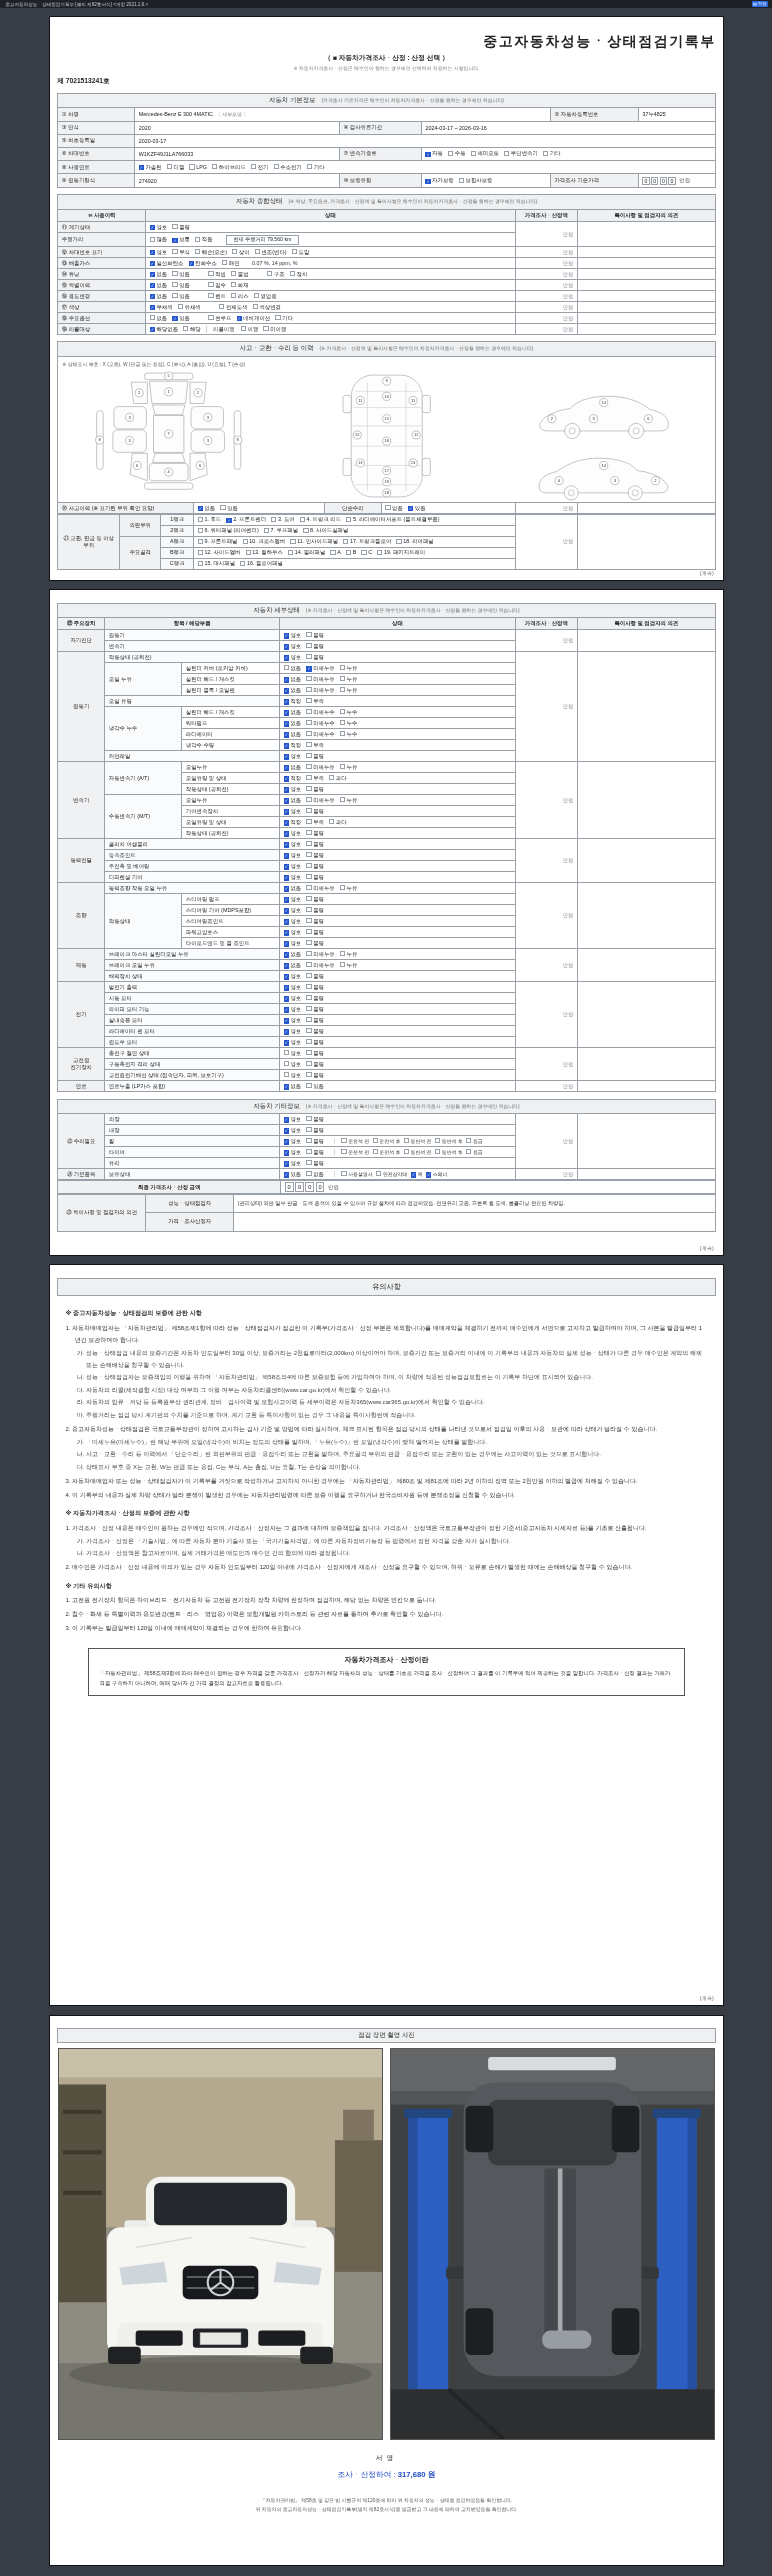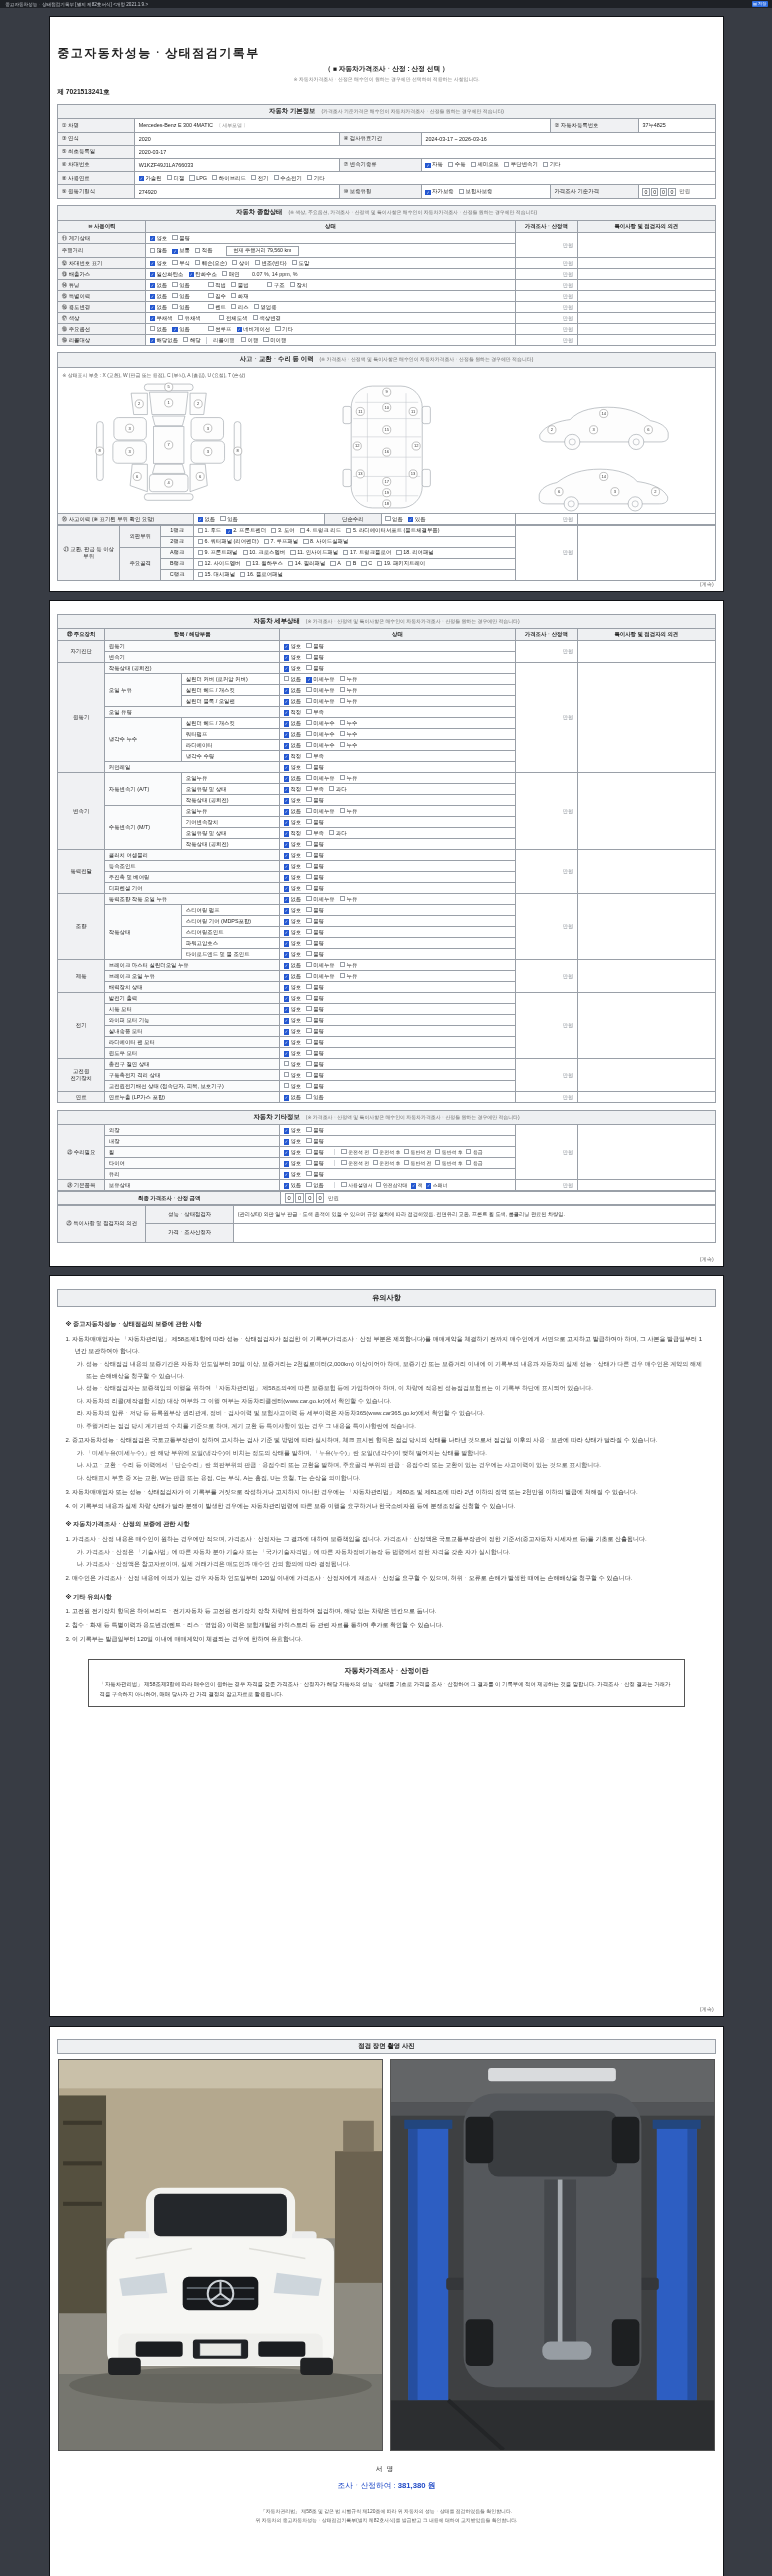--- a/index.html
+++ b/index.html
@@ -2,27 +2,27 @@
 <html style="font-size:8.2px"><head>
 <meta charset="utf-8">
 <style>
   *{box-sizing:border-box;margin:0;padding:0}
   html,body{width:773px;min-height:2576px;background:#383c44;font-family:"Liberation Sans","DejaVu Sans",sans-serif;color:#222}
   .topbar{height:8.2px;background:#1e2126;color:#c9cdd4;font-size:4.6px;display:flex;justify-content:space-between;align-items:center;padding:0 5.2px}
   .tb-badge{display:inline-block;min-width:11.3px;height:5.7px;background:#2e6de0;border-radius:1px;color:#fff;font-size:4.1px;line-height:5.7px;text-align:center;padding:0 1.5px}
   .wrap{width:675px;margin:0 auto}
   .sheet{background:#fff;border:0.5px solid #101216;margin-top:8.2px;padding:6.2px 7.2px 10.3px;position:relative}
   .s1{min-height:554px}.s2{min-height:667px}.s3{min-height:742px}.s4{min-height:551px}
-  .doc-title{text-align:left;font-size:12px;letter-spacing:1.5px;margin-top:21px}
+  .doc-title{text-align:right;font-size:14px;letter-spacing:1.5px;margin-top:9px}
   .doc-sub{text-align:center;font-size:6.7px;font-weight:bold;margin-top:3.6px}
   .doc-note{text-align:center;font-size:4.9px;color:#777;margin-top:2.1px}
   .doc-no{font-size:6.7px;font-weight:bold;margin:6.2px 0 2.1px}
   .sec-bar{border:0.5px solid #9aa0a8;background:#eef0f2;text-align:center;font-size:6.4px;padding:2.1px 0;margin-top:6.2px}
   .sec-bar.big{font-size:7.2px;padding:3.1px 0}
-  .sec-title{font-weight:bold}
+  .sec-title{font-weight:normal}
   .sec-note{font-weight:normal;font-size:4.9px;color:#666;margin-left:4.1px}
   
   .basic{display:grid;grid-template-columns:77px 1fr 82px 129px 88px 77px;border-left:0.5px solid #9aa0a8;border-top:0.5px solid #9aa0a8;margin-top:-0.5px;font-size:5.4px}
   .basic>div{border-right:0.5px solid #9aa0a8;border-bottom:0.5px solid #9aa0a8;padding:2.6px 3.6px;display:flex;align-items:center;min-height:13px}
   .b-lb{background:#f0f1f3}
   .sp3{grid-column:span 3}.sp5{grid-column:span 5}
   .dim{color:#888;font-size:4.9px;margin-left:3.1px}
   
   table.t{width:100%;border-collapse:collapse;font-size:5.4px;margin-top:-0.5px;table-layout:fixed}
   table.t th,table.t td{border:0.5px solid #9aa0a8;padding:1.5px 3.6px;vertical-align:middle;word-break:keep-all}
@@ -901,21 +901,21 @@
           <rect x="146" y="512" width="54" height="92" rx="10" fill="#1d1f21"></rect>
           <rect x="432" y="512" width="54" height="92" rx="10" fill="#1d1f21"></rect>
           <rect y="672" width="632" height="98" fill="#2c2e30"></rect>
           <line x1="112" y1="672" x2="220" y2="770" stroke="#232527" stroke-width="8"></line>
         </svg>
       </div>
     </div>
     <div class="sig-label">서명</div>
     <div class="fee">
       <span>조사ㆍ산정하여 :</span>
-      <span class="fee-val">381,380 원</span>
+      <span class="fee-val">317,680 원</span>
     </div>
     <div class="legal">
       <div>「자동차관리법」 제58조 및 같은 법 시행규칙 제120조에 따라 위 자동차의 성능ㆍ상태를 점검하였음을 확인합니다.</div>
       <div>위 자동차의 중고자동차성능ㆍ상태점검기록부(별지 제82호서식)를 발급받고 그 내용에 대하여 고지받았음을 확인합니다.</div>
     </div>
   </section>
 
 </div>
 
 

